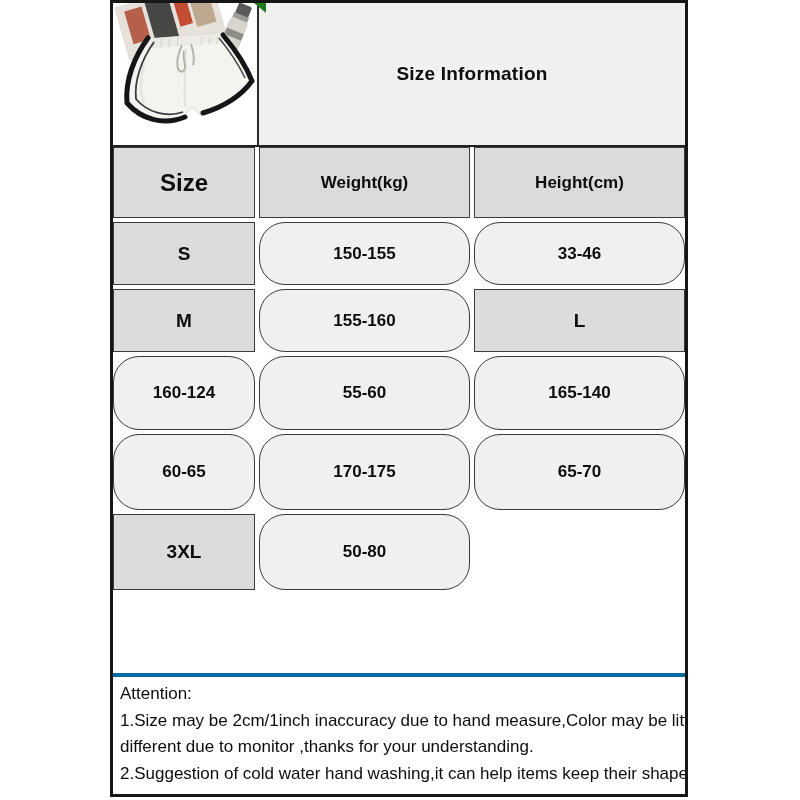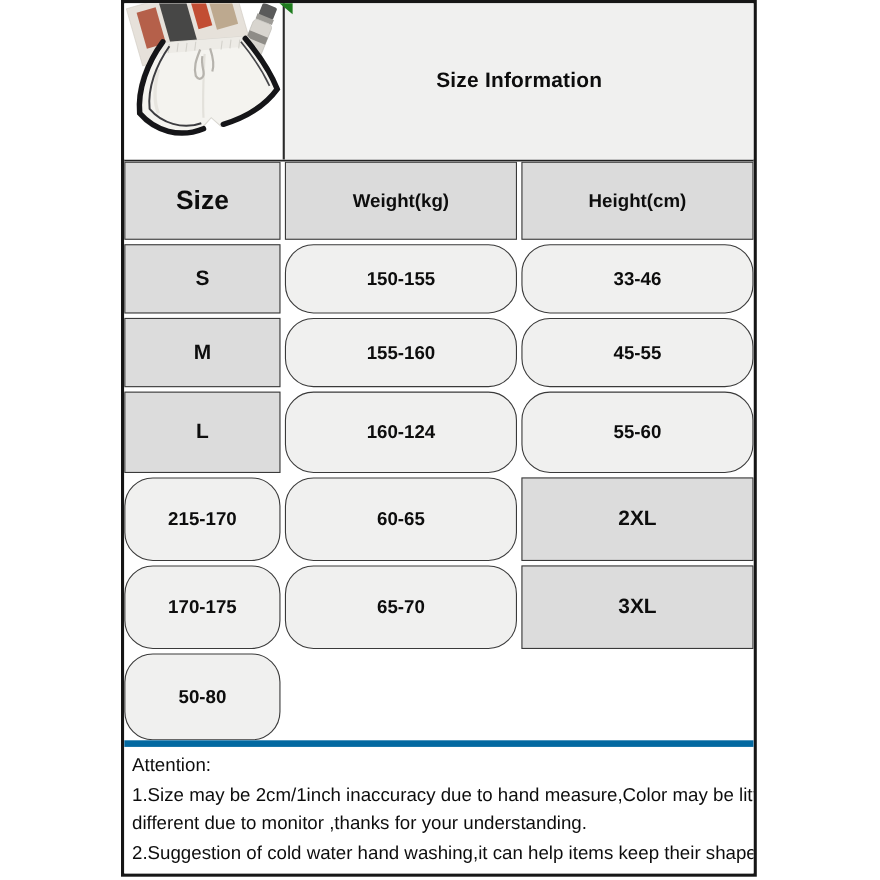--- a/index.html
+++ b/index.html
@@ -36,21 +36,21 @@
     display:flex; align-items:center; justify-content:center;
     font-weight:bold; text-align:center;
   }
   .hdr { background:#dbdbdb; font-size:17px; }
   .size-col { background:#dcdcdc; }
   .big { font-size:24px; }
   .rowlab { font-size:19px; }
   .val { background:#f0f0ef; font-size:17px;border-radius:26px; }
   
   .attention {
-    flex:1; background:#ffffff; border-top:6px solid #0369a1;
+    flex:1; background:#ffffff; border-top:4px solid #0369a1;
     padding:4px 7px 0 7px;
     font-size:17px; line-height:26.5px;
     overflow:hidden;
   }
   .attention .line { white-space:nowrap; }
 </style>
 </head>
 <body>
 
 <div class="sheet">
@@ -100,30 +100,28 @@
     <div class="cell hdr size-col big">Size</div>
     <div class="cell hdr">Weight(kg)</div>
     <div class="cell hdr">Height(cm)</div>
 
     <div class="cell size-col rowlab">S</div>
     <div class="cell val">150-155</div>
     <div class="cell val">33-46</div>
 
     <div class="cell size-col rowlab">M</div>
     <div class="cell val">155-160</div>
-    <div class="cell val">45-55</div>
 
     <div class="cell size-col rowlab">L</div>
     <div class="cell val">160-124</div>
     <div class="cell val">55-60</div>
 
-    <div class="cell val">215-170</div>
+    <div class="cell val">165-140</div>
     <div class="cell val">60-65</div>
 
-    <div class="cell size-col rowlab">2XL</div>
     <div class="cell val">170-175</div>
     <div class="cell val">65-70</div>
 
     <div class="cell size-col rowlab">3XL</div>
     <div class="cell val">50-80</div>
   </div>
 
   <div class="attention">
     <div class="line">Attention:</div>
     <div class="line">1.Size may be 2cm/1inch inaccuracy due to hand measure,Color may be little</div>

